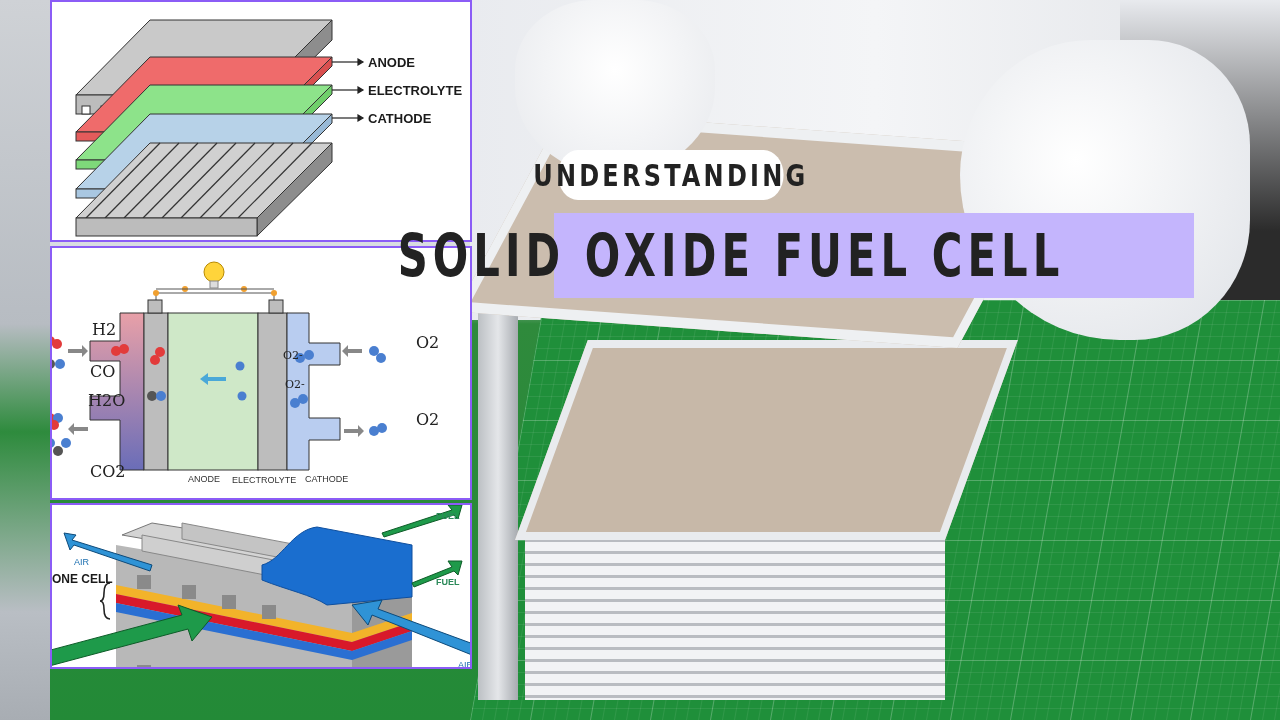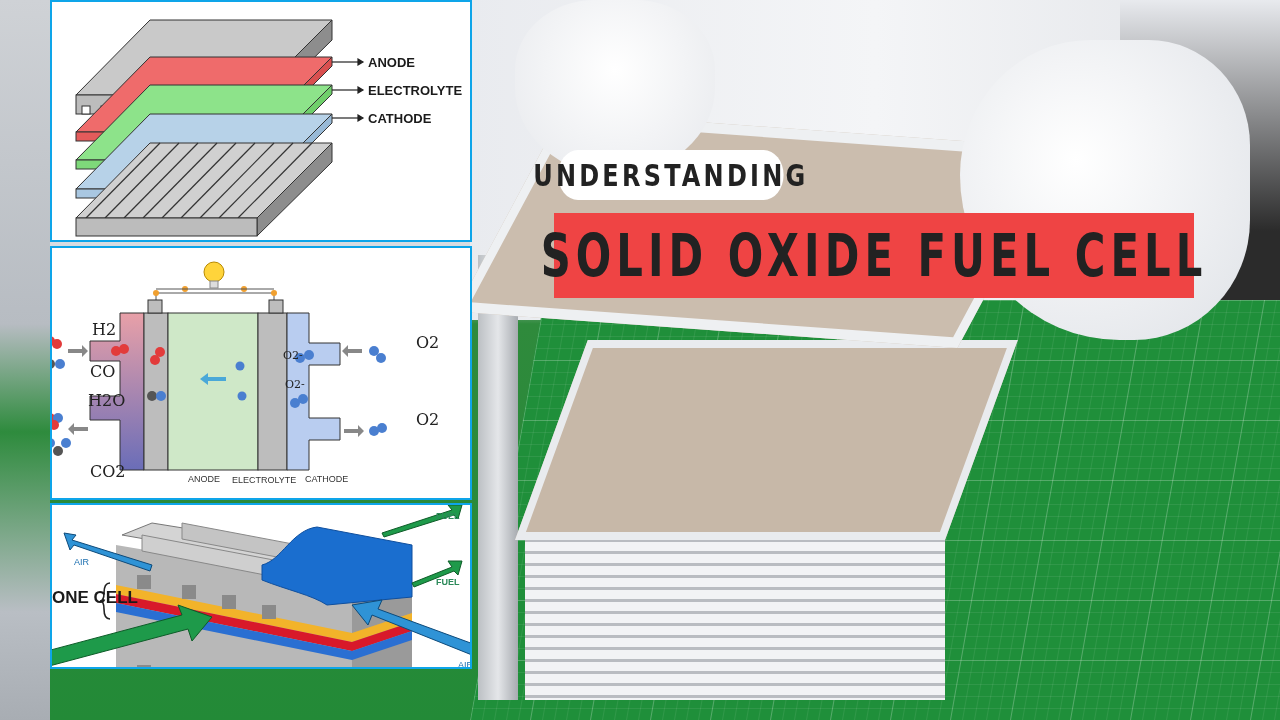--- a/index.html
+++ b/index.html
@@ -16,32 +16,32 @@
 .glove-l{position:absolute;left:515px;top:0;width:200px;height:175px;background:radial-gradient(ellipse at 50% 40%,#ffffff,#e6e8ec);border-radius:40% 40% 50% 50%}
 .glove-r{position:absolute;left:960px;top:40px;width:290px;height:300px;background:radial-gradient(ellipse at 40% 40%,#ffffff,#dfe2e7);border-radius:45% 35% 40% 55%}
 .stack{position:absolute;left:515px;top:340px;width:440px;height:360px}
 .stack .top{position:absolute;left:0;top:0;width:430px;height:200px;background:#c7b8a8;border:8px solid #e9ebee;transform:skewX(-20deg) ;transform-origin:bottom}
 .stack .layers{position:absolute;left:10px;top:190px;width:420px;height:170px;
  background:repeating-linear-gradient(180deg,#f2f3f5 0 9px,#b9bcc1 9px 12px)}
 .plate{position:absolute;left:500px;top:130px;width:520px;height:200px;background:#cbbdae;border:10px solid #eef0f2;transform:skewX(-25deg) rotate(4deg)}
 .post{position:absolute;left:478px;top:255px;width:40px;height:445px;background:linear-gradient(90deg,#bcc0c4,#e4e6e9,#a7abb0)}
 .leftstrip{position:absolute;left:0;top:0;width:50px;height:720px;background:linear-gradient(180deg,#cfd2d6 0%,#b7bcc2 45%,#2e8b3d 60%,#b9bec4 85%,#a8adb3 100%)}
 
-.panel{position:absolute;left:50px;width:422px;background:#fff;border:2px solid #0ea5e9;overflow:hidden}
+.panel{position:absolute;left:50px;width:422px;background:#fff;border:2px solid #8b5cf6;overflow:hidden}
 .p1{top:0;height:242px}
 .p2{top:246px;height:254px}
 .p3{top:503px;height:166px}
 .lbl{position:absolute;font-weight:bold;color:#1b1b1b;font-size:13px}
 .small{position:absolute;font-size:9px;color:#333}
 .chem{position:absolute;font-family:"DejaVu Serif",serif;font-size:16px;color:#222}
 .pill{position:absolute;left:558px;top:150px;width:282px;height:50px;background:#fff;border-radius:25px;
  display:flex;align-items:center;justify-content:center;font-family:"DejaVu Sans",sans-serif;font-weight:bold;
  font-size:30px;letter-spacing:4px;color:#222;transform:scaleX(.8);transform-origin:left center}
-.banner{position:absolute;left:554px;top:213px;width:640px;height:85px;background:#ef4444;
- display:flex;align-items:center;justify-content:center}
+.banner{position:absolute;left:554px;top:213px;width:640px;height:85px;background:#c4b5fd;
+ display:flex;align-items:center;justify-content:flex-end}
 .banner span{font-family:"DejaVu Sans",sans-serif;font-weight:bold;font-size:58px;letter-spacing:7px;color:#222;
  display:inline-block;transform:scaleX(.72);white-space:nowrap}
 </style>
 </head>
 <body>
 
 <div class="photo">
   <div class="coat"></div>
   <div class="darkright"></div>
   <div class="mat"></div>
@@ -227,21 +227,21 @@
     <polygon points="420,217 320,180 316,190 300,170 330,165 326,174 424,207" fill="#2f93d6" stroke="#0d4a7a"></polygon>
     <polygon points="100,60 20,35 24,30 12,28 18,45 22,40 98,66" fill="#2f93d6" stroke="#0d4a7a"></polygon>
     <polygon points="330,28 400,5 396,0 410,0 406,14 402,10 332,32" fill="#1e9a4a" stroke="#0d5c28"></polygon>
     <polygon points="360,78 400,62 396,56 410,56 406,70 402,66 362,82" fill="#1e9a4a" stroke="#0d5c28"></polygon>
 
     <path d="M58,78 Q52,78 52,88 Q52,96 48,96 Q52,96 52,104 Q52,114 58,114" fill="none" stroke="#222" stroke-width="1.6"></path>
   </svg>
   <span class="small" style="left:384px;top:6px;color:#2c8a5a;font-weight:bold">FUEL</span>
   <span class="small" style="left:384px;top:72px;color:#2c8a5a;font-weight:bold">FUEL</span>
   <span class="small" style="left:22px;top:52px;color:#1c6fb0">AIR</span>
-  <span class="lbl" style="left:0px;top:83px;font-size:17px">ONE CELL</span>
+  <span class="lbl" style="left:0px;top:67px;font-size:12px">ONE CELL</span>
   <span class="small" style="left:2px;top:166px;color:#2c8a5a;font-weight:bold">FUEL</span>
   <span class="small" style="left:406px;top:155px;color:#1c6fb0">AIR</span>
 </div>
 
 <div class="pill">
   <span>UNDERSTANDING</span>
 </div>
 <div class="banner">
   <span>SOLID OXIDE FUEL CELL</span>
 </div>

